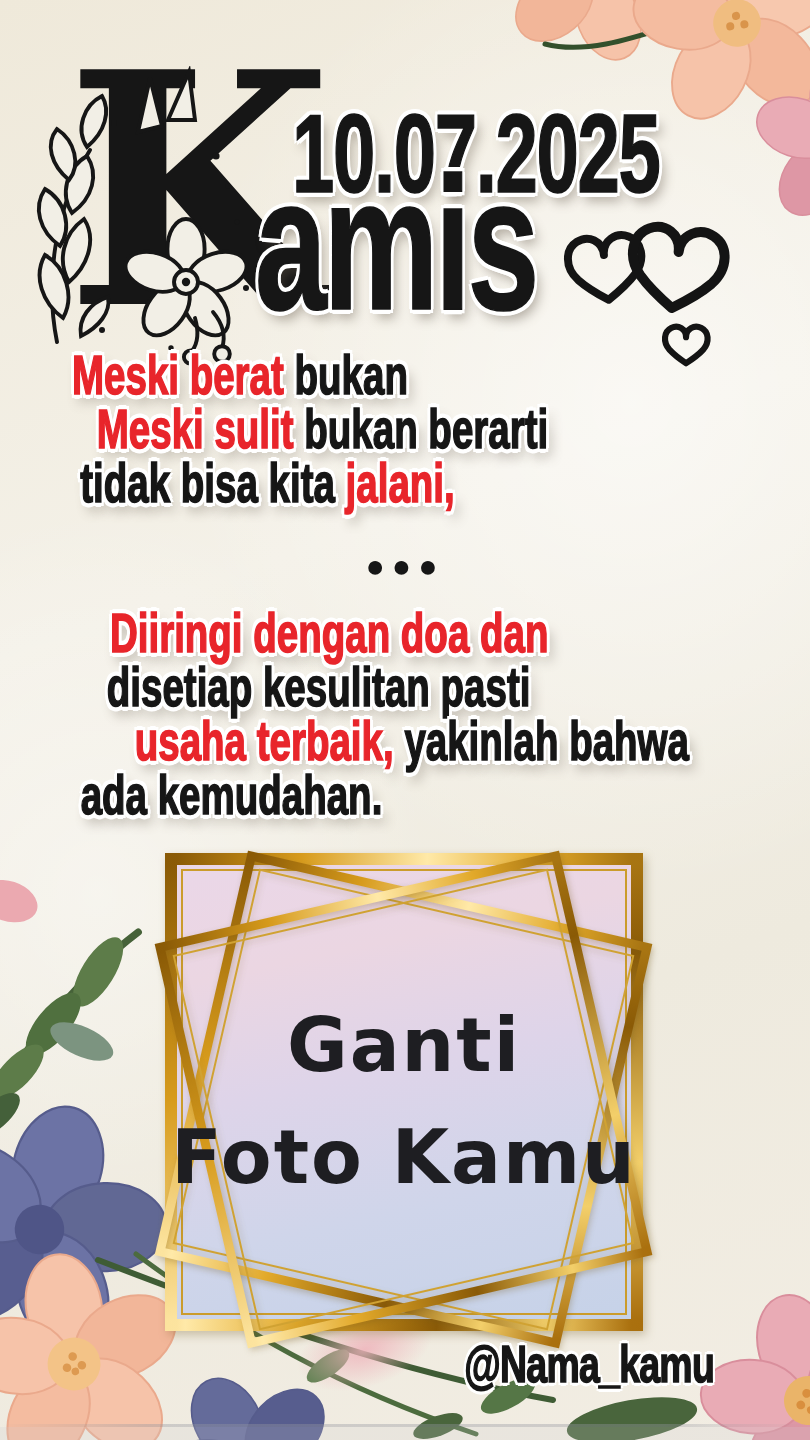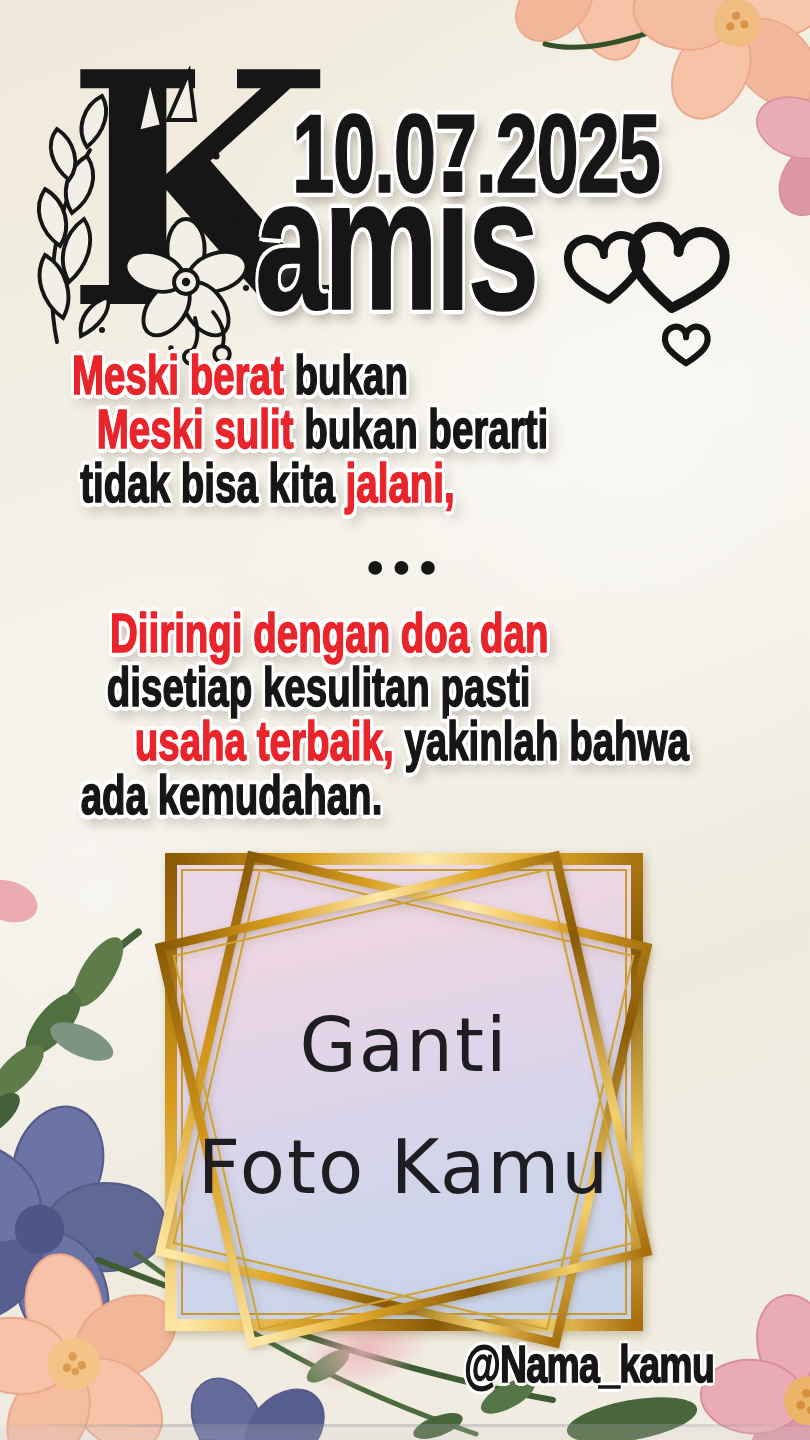--- a/index.html
+++ b/index.html
@@ -59,23 +59,23 @@
   .photo-frame .inner{position:absolute; inset:4px; border:2px solid #cb9c2b; pointer-events:none;}
   .rot-sq{
     left:196px; top:892px; width:415px; height:415px; box-sizing:border-box;
     border-width:9px; z-index:5; background:transparent;
     filter:drop-shadow(2px 3px 3px rgba(110,85,25,.28));
   }
   .rot-a{transform:rotate(13deg);}
   .rot-b{transform:rotate(-13deg);}
   .rot-sq .inner{position:absolute; inset:6px; border:2px solid #d0a232;}
   .photo-caption{left:165px; width:478px; top:1008px; z-index:7; text-align:center;
-    font-family:"DejaVu Sans", sans-serif; font-weight:400;
+    font-family:"DejaVu Sans", sans-serif; font-weight:700;
     font-size:74px; line-height:1; color:#1e1e22; letter-spacing:2px;}
-  .photo-caption .cap2{margin-top:48px;}
+  .photo-caption .cap2{margin-top:38px;}
   
   .watermark{right:96px; top:1338px; z-index:10; font-size:52px; line-height:1;
     font-weight:700; letter-spacing:-1px; color:var(--c-text_black,#161616);
     text-shadow:-3px -3px 0 #fff,3px -3px 0 #fff,-3px 3px 0 #fff,3px 3px 0 #fff,
       -4px 0 0 #fff,4px 0 0 #fff,0 -4px 0 #fff,0 4px 0 #fff;}
   
   .flower{z-index:1;}
   .bottom-line{left:0; right:0; top:1424px; height:3px; z-index:2;
     background:linear-gradient(to right, rgba(150,150,160,0), rgba(148,150,160,.38) 18%, rgba(148,150,160,.38) 82%, rgba(150,150,160,0));}
   .bottom-haze{left:0; right:0; top:1427px; height:13px; z-index:2; background:rgba(205,205,210,.22);}

